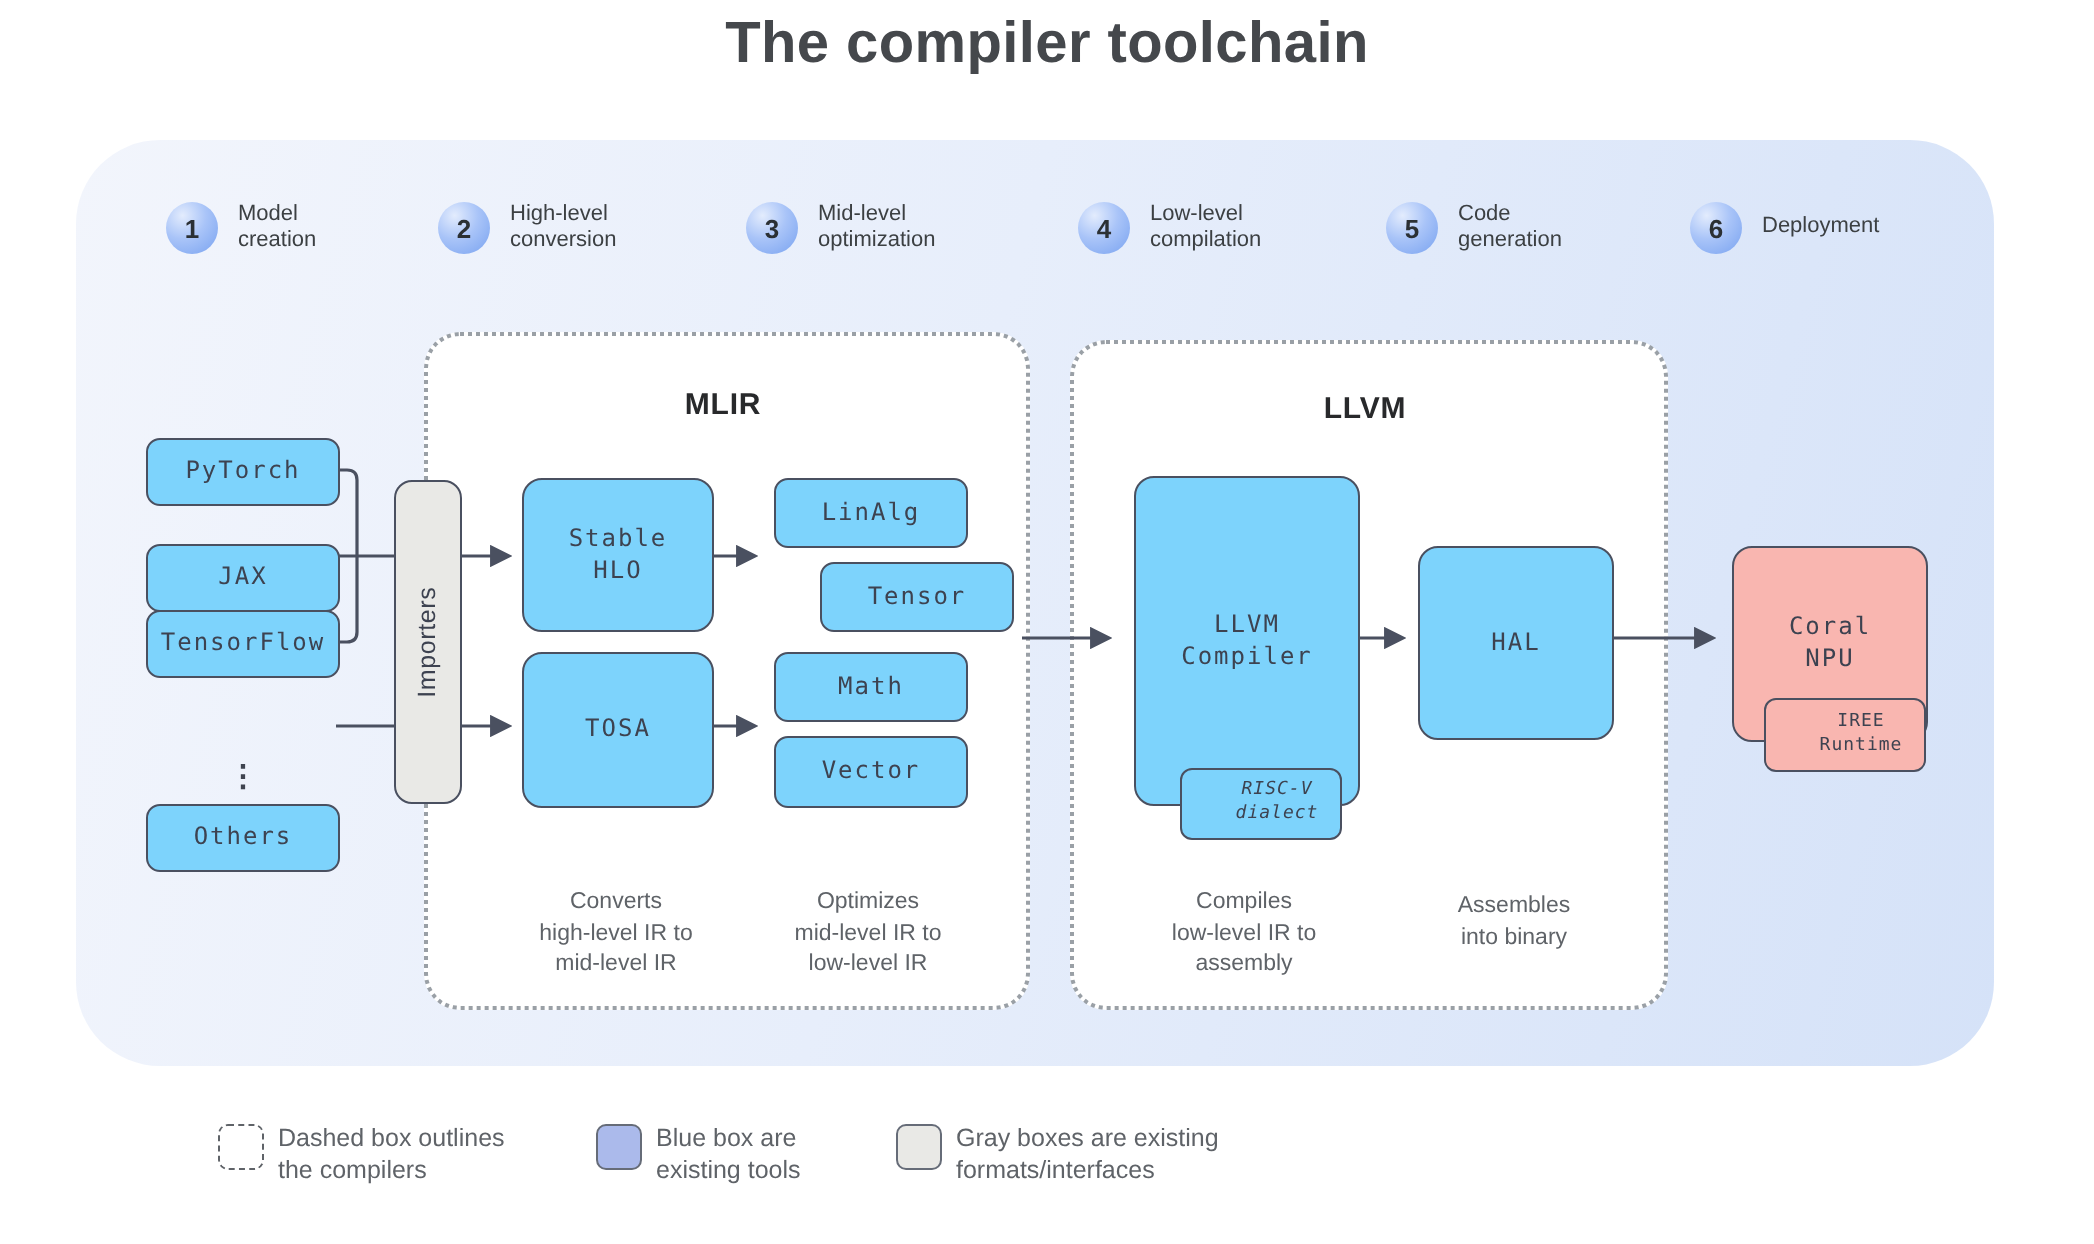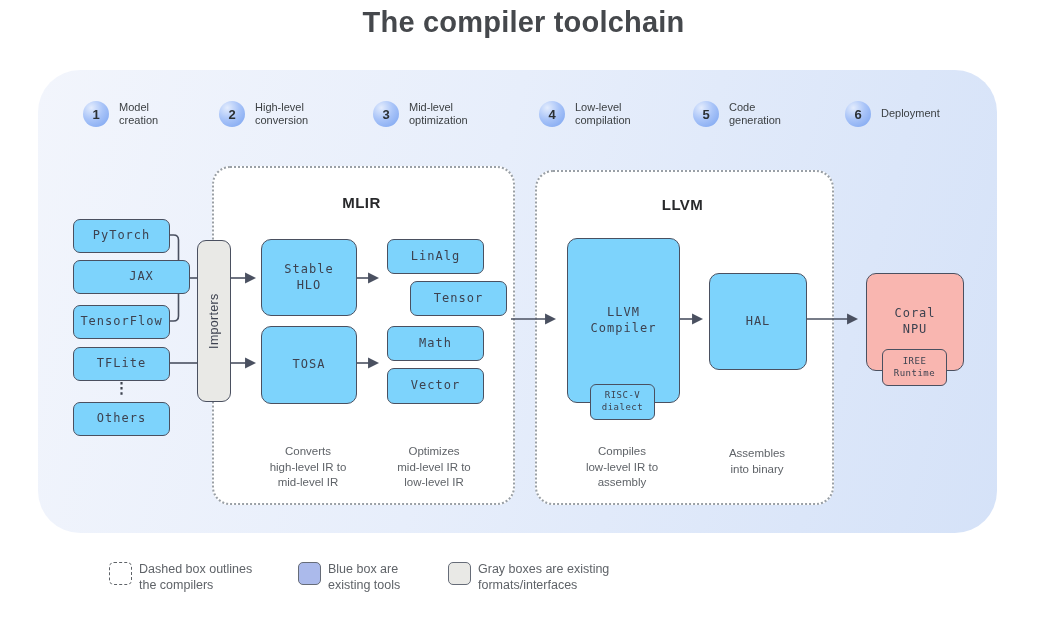--- a/index.html
+++ b/index.html
@@ -21,21 +21,21 @@
   .caption{position:absolute;text-align:center;font-size:11.5px;line-height:1.35;color:#5f6368;
            white-space:pre-line;z-index:3;}
   .node{position:absolute;display:flex;align-items:center;justify-content:center;text-align:center;
         border:1.5px solid #4a5060;border-radius:7px;z-index:3;
         font-family:"DejaVu Sans Mono", monospace;font-size:12px;letter-spacing:1px;
         line-height:1.3;color:#3d4250;white-space:pre-line;}
   .node.blue{background:#7dd3fc;}
   .node.gray{background:#e9e9e6;}
   .node.coral{background:#f9b6b0;}
   .node.big{border-radius:10px;}
-  .node.tiny{font-size:9px;letter-spacing:.5px;border-radius:6px;z-index:4;}
+  .node.tiny{font-size:9px;letter-spacing:.5px;border-radius:6px;z-index:4;padding-left:16px;}
   .rot{transform:rotate(-90deg);white-space:nowrap;font-family:"Liberation Sans",sans-serif;
        font-size:12.5px;letter-spacing:.3px;color:#3d4250;}
   .dots{position:absolute;z-index:3;font-size:15px;font-weight:700;color:#3f4450;line-height:1;
         font-family:"DejaVu Sans Mono",monospace;}
   .wires{position:absolute;left:0;top:0;z-index:2;pointer-events:none;}
   .legend-item{position:absolute;display:flex;align-items:flex-start;gap:7px;z-index:1;}
   .swatch{width:21px;height:21px;border-radius:5px;flex:0 0 21px;margin-top:1px;}
   .swatch.dashed{border:1.6px dashed #5f6368;background:#ffffff;}
   .swatch.blue{border:1.6px solid #666c78;background:#abbaeb;}
   .swatch.gray{border:1.6px solid #666c78;background:#e9e9e6;}
@@ -100,23 +100,22 @@
       <path d="M229,363 H254" marker-end="url(#ah)"></path>
       <path d="M355,278 H377" marker-end="url(#ah)"></path>
       <path d="M355,363 H377" marker-end="url(#ah)"></path>
       <path d="M511,319 H554" marker-end="url(#ah)"></path>
       <path d="M678,319 H701" marker-end="url(#ah)"></path>
       <path d="M805,319 H856" marker-end="url(#ah)"></path>
     </g>
   </svg>
 
   <div class="node blue" style="left:73px;top:219px;width:95px;height:32px;">PyTorch</div>
-  <div class="node blue" style="left:73px;top:260px;width:95px;height:32px;padding-left:20px;">JAX</div>
+  <div class="node blue" style="left:73px;top:272px;width:95px;height:32px;">JAX</div>
   <div class="node blue" style="left:73px;top:305px;width:95px;height:32px;">TensorFlow</div>
-  <div class="node blue" style="left:73px;top:347px;width:95px;height:32px;">TFLite</div>
   <div class="dots" style="left:114px;top:381px;">⋮</div>
   <div class="node blue" style="left:73px;top:402px;width:95px;height:32px;">Others</div>
 
   <div class="node gray" style="left:197px;top:240px;width:32px;height:160px;border-radius:9px;">
     <span class="rot">Importers</span>
   </div>
 
   <div class="node blue big" style="left:261px;top:239px;width:94px;height:75px;">Stable
 HLO</div>
   <div class="node blue big" style="left:261px;top:326px;width:94px;height:76px;">TOSA</div>
@@ -126,21 +125,21 @@
   <div class="node blue" style="left:387px;top:368px;width:95px;height:34px;">Vector</div>
   <div class="caption" style="left:238px;top:444px;width:140px;">Converts
 high-level IR to
 mid-level IR</div>
   <div class="caption" style="left:364px;top:444px;width:140px;">Optimizes
 mid-level IR to
 low-level IR</div>
 
   <div class="node blue big" style="left:567px;top:238px;width:111px;height:163px;">LLVM
 Compiler</div>
-  <div class="node blue tiny" style="left:590px;top:384px;width:63px;height:34px;">RISC-V
+  <div class="node blue tiny" style="left:590px;top:384px;width:63px;height:34px;font-style:italic;">RISC-V
 dialect</div>
   <div class="node blue big" style="left:709px;top:273px;width:96px;height:95px;">HAL</div>
   <div class="caption" style="left:552px;top:444px;width:140px;">Compiles
 low-level IR to
 assembly</div>
   <div class="caption" style="left:687px;top:446px;width:140px;">Assembles
 into binary</div>
 
   <div class="node coral big" style="left:866px;top:273px;width:96px;height:96px;">Coral
 NPU</div>

